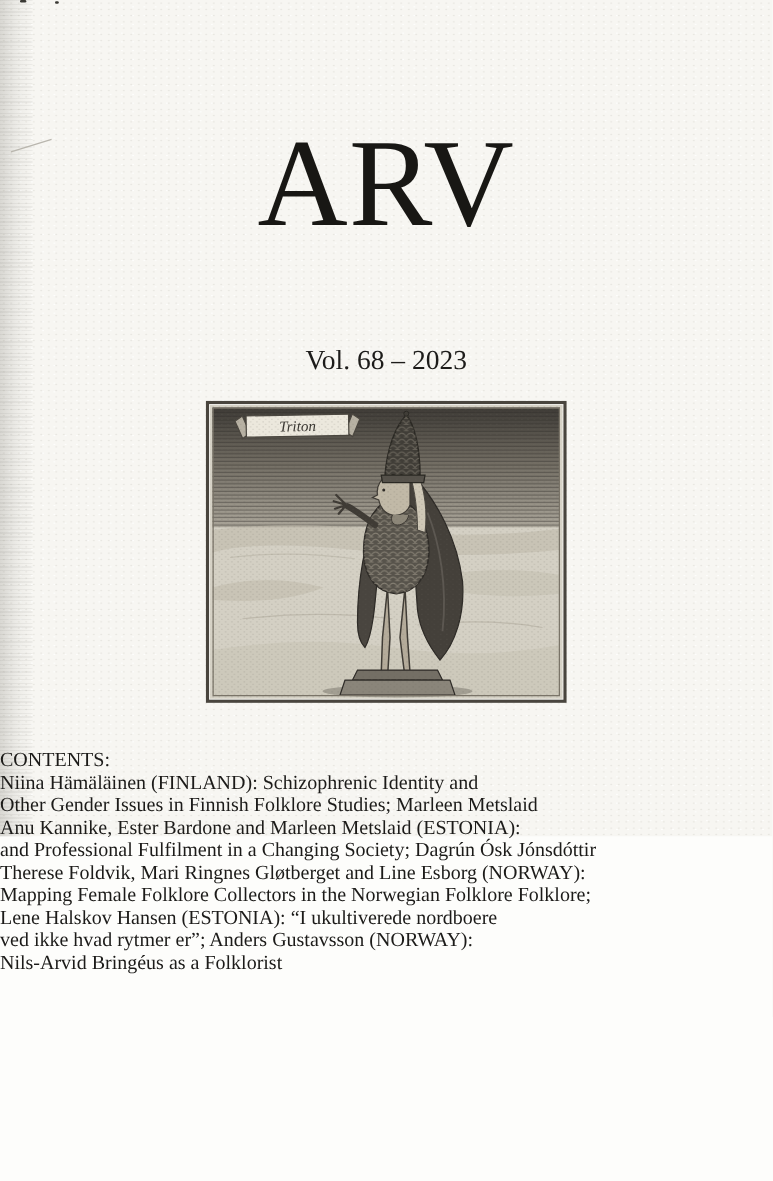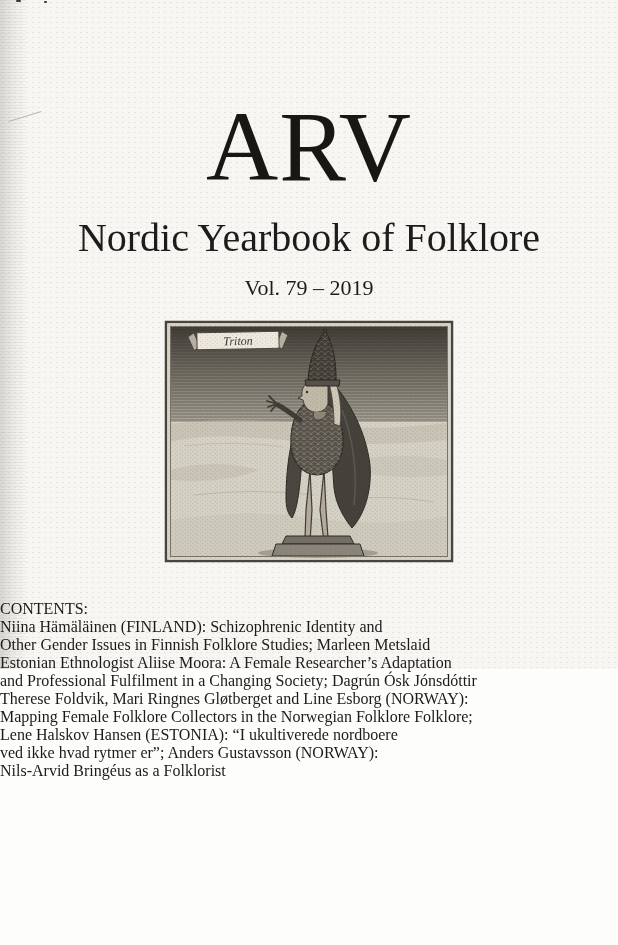--- a/index.html
+++ b/index.html
@@ -58,22 +58,21 @@
 <body>
 
 <div class="page">
 
   <div class="spine-shadow"></div>
   <div class="scratch"></div>
   <div class="speck s1"></div>
   <div class="speck s2"></div>
 
   <h1 class="title">ARV</h1>
-  <h2 class="subtitle">Nordic Yearbook of Folklore</h2>
-  <div class="volume">Vol. 79 – 2019</div>
+  <div class="volume">Vol. 68 – 2023</div>
 
   <div class="engraving">
     <svg width="290" height="243" viewBox="0 0 290 243" xmlns="http://www.w3.org/2000/svg">
       <defs>
         <linearGradient id="skyGrad" x1="0" y1="0" x2="0" y2="1">
           <stop offset="0" stop-color="#3e3b36"></stop>
           <stop offset="0.45" stop-color="#726d63"></stop>
           <stop offset="1" stop-color="#aba69a"></stop>
         </linearGradient>
         <pattern id="hatch" width="4" height="3" patternUnits="userSpaceOnUse">
@@ -144,21 +143,21 @@
       <rect x="6.5" y="6.5" width="277" height="230" fill="none" stroke="#7a7468" stroke-width="1"></rect>
 
       <rect x="4" y="4" width="282" height="235" fill="url(#grain)" opacity="0.18"></rect>
     </svg>
   </div>
 
   <div class="contents">
     <div class="cline">CONTENTS:</div>
     <div class="cline">Niina Hämäläinen (FINLAND): Schizophrenic Identity and</div>
     <div class="cline">Other Gender Issues in Finnish Folklore Studies; Marleen Metslaid</div>
-    <div class="cline">Estonian Ethnologist Aliise Moora: A Female Researcher’s Adaptation</div>
+    <div class="cline">Anu Kannike, Ester Bardone and Marleen Metslaid (ESTONIA):</div>
     <div class="cline">and Professional Fulfilment in a Changing Society; Dagrún Ósk Jónsdóttir</div>
     <div class="cline">Therese Foldvik, Mari Ringnes Gløtberget and Line Esborg (NORWAY):</div>
     <div class="cline">Mapping Female Folklore Collectors in the Norwegian Folklore Folklore;</div>
     <div class="cline">Lene Halskov Hansen (ESTONIA): “I ukultiverede nordboere</div>
     <div class="cline">ved ikke hvad rytmer er”; Anders Gustavsson (NORWAY):</div>
     <div class="cline">Nils-Arvid Bringéus as a Folklorist</div>
   </div>
 
 </div>
 

